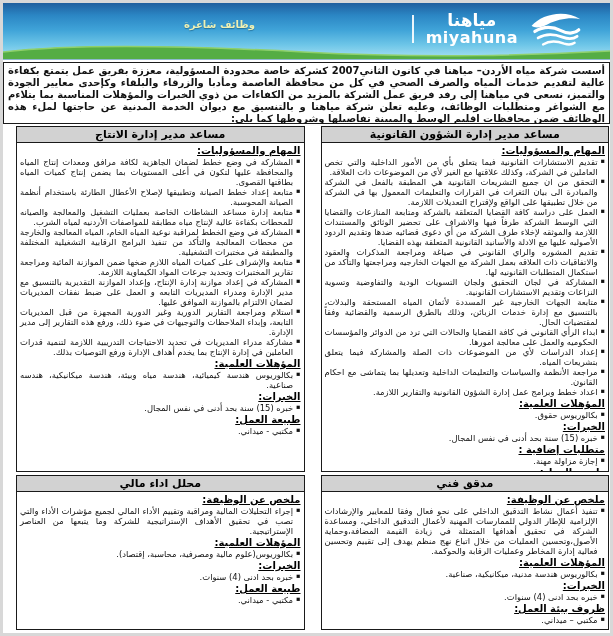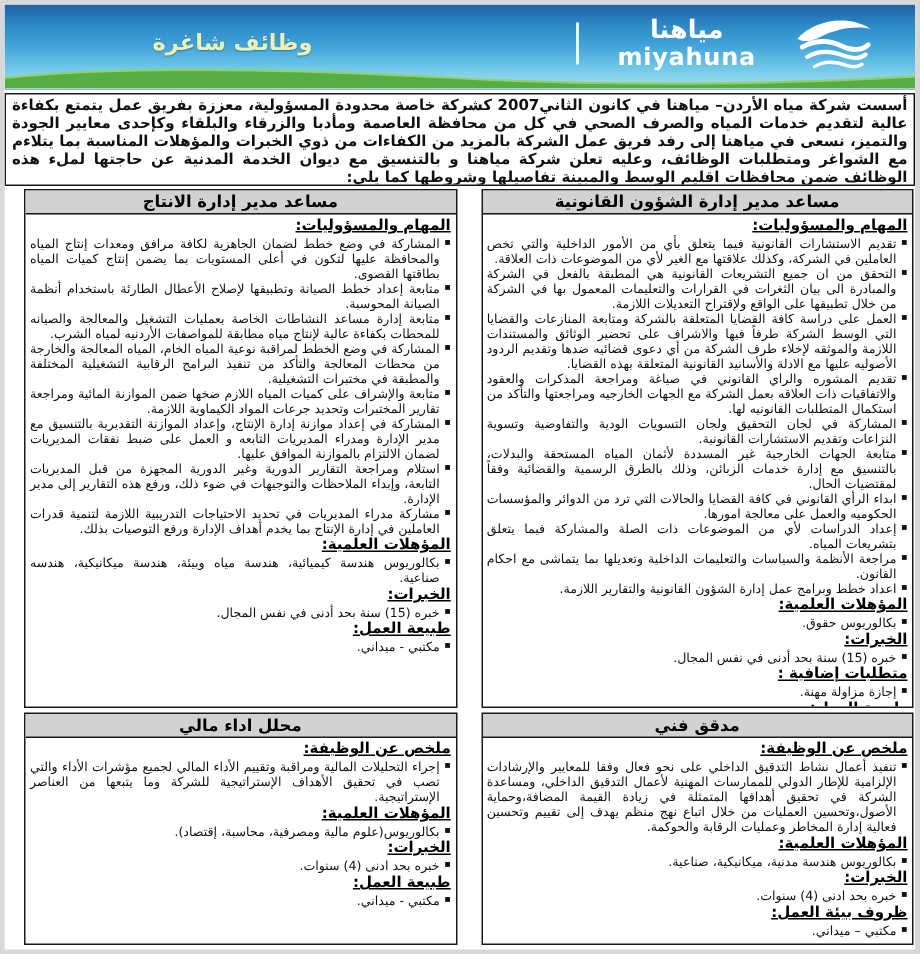--- a/index.html
+++ b/index.html
@@ -11,27 +11,27 @@
     padding:0; overflow:hidden;
   }
   
   .banner {
     position:relative; height:57px; margin:0 0 2px 0;
     background:linear-gradient(180deg,#1f5f9e 0%,#2b86c4 22%,#3fa3d8 48%,#6ec6e8 75%,#a9e1f3 100%);
     border-bottom:1px solid #8fb9cf; overflow:hidden;
   }
   .banner-green { position:absolute; left:0; right:0; bottom:0; height:16px; width:100%; }
   .vacancy-title {
-    position:absolute; top:16px; left:52px; width:200px; text-align:center;
-    font-size:15px; font-weight:bold; letter-spacing:1px;
+    position:absolute; top:16px; left:52px; width:200px; 
+    font-size:10px; font-weight:bold; letter-spacing:1px;
     color:var(--vacancy-color,#eef0b4); text-shadow:0 1px 1px rgba(0,60,90,.45);
   }
   .logo-block {
     position:absolute; top:7px; right:28px; display:flex; direction:ltr;
-    align-items:center; gap:26px;
+    align-items:center; gap:12px;
   }
   .logo-divider { width:2px; height:28px; background:#ffffff; opacity:.9; }
   .logo-text { text-align:center; color:#fff; line-height:1; }
   .logo-ar { font-size:17px; font-weight:bold; display:block; }
   .logo-latin { font-size:16px; font-weight:bold; display:block; margin-top:1px; letter-spacing:.5px; }
   .logo-icon svg { display:block; }
   
   .intro-box {
     height:62px; border:1px solid #1a1a1a; background:#fff;
     padding:2px 4px; font-size:10px; font-weight:bold; line-height:1.2;

